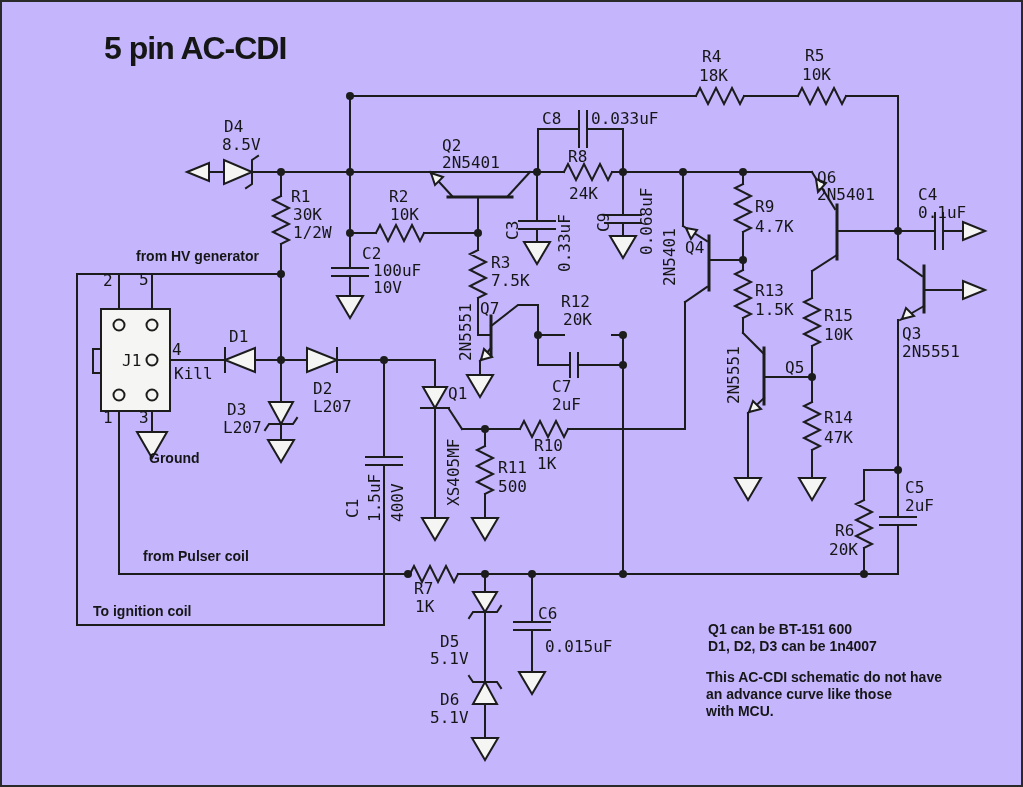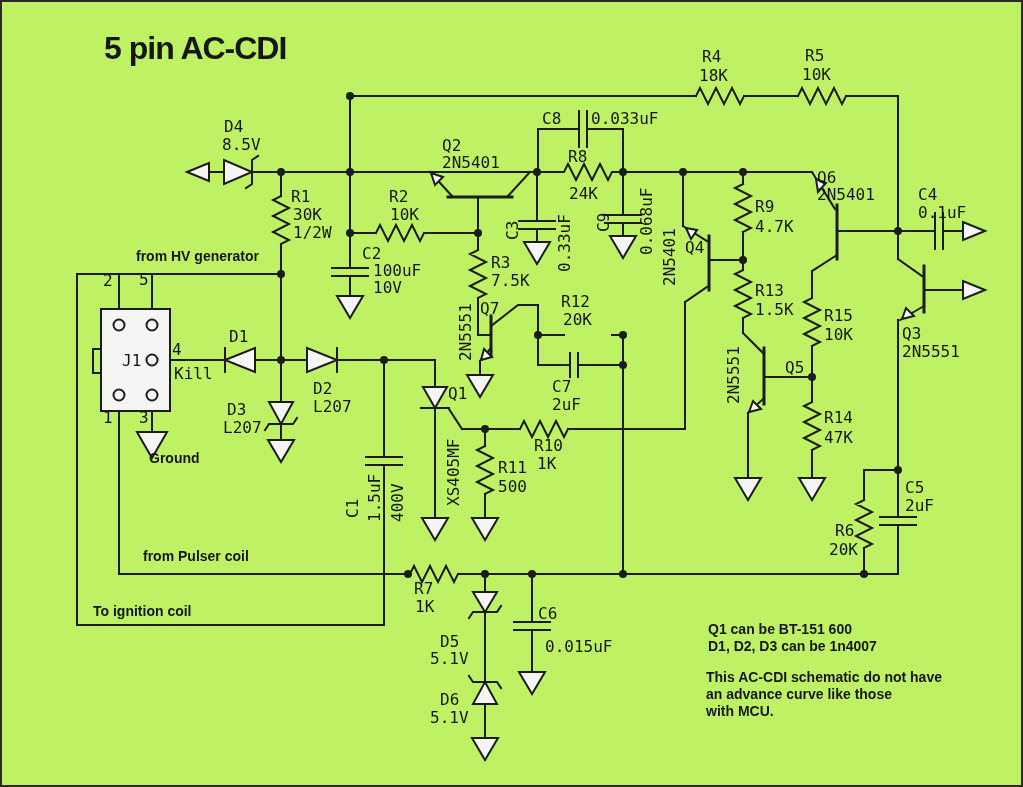--- a/index.html
+++ b/index.html
@@ -1,16 +1,16 @@
 <!DOCTYPE html>
 <html><head>
 <meta charset="utf-8">
 <style>
   html,body{margin:0;padding:0;background:#ffffff;}
-  #stage{position:relative;width:1019px;height:783px;background:#bef264;border:2px solid #2a2a2a;overflow:hidden;}
+  #stage{position:relative;width:1019px;height:783px;background:#c4b5fd;border:2px solid #2a2a2a;overflow:hidden;}
   svg{position:absolute;left:0;top:0;}
   .w{stroke:#1c1c1c;stroke-width:2;fill:none;stroke-linecap:square;stroke-linejoin:miter;}
   .w3{stroke:#1c1c1c;stroke-width:3;fill:none;stroke-linecap:square;}
   .sym{fill:#f5f5f3;stroke:#1c1c1c;stroke-width:2;stroke-linejoin:miter;}
   .dot{fill:#1c1c1c;stroke:none;}
   text{fill:#161616;}
   .m{font:16px "DejaVu Sans Mono",monospace;white-space:pre;}
   .ann{font:bold 14px "Liberation Sans",sans-serif;}
   .ttl{font:bold 32px "Liberation Sans",sans-serif;letter-spacing:-1px;}
 </style>

